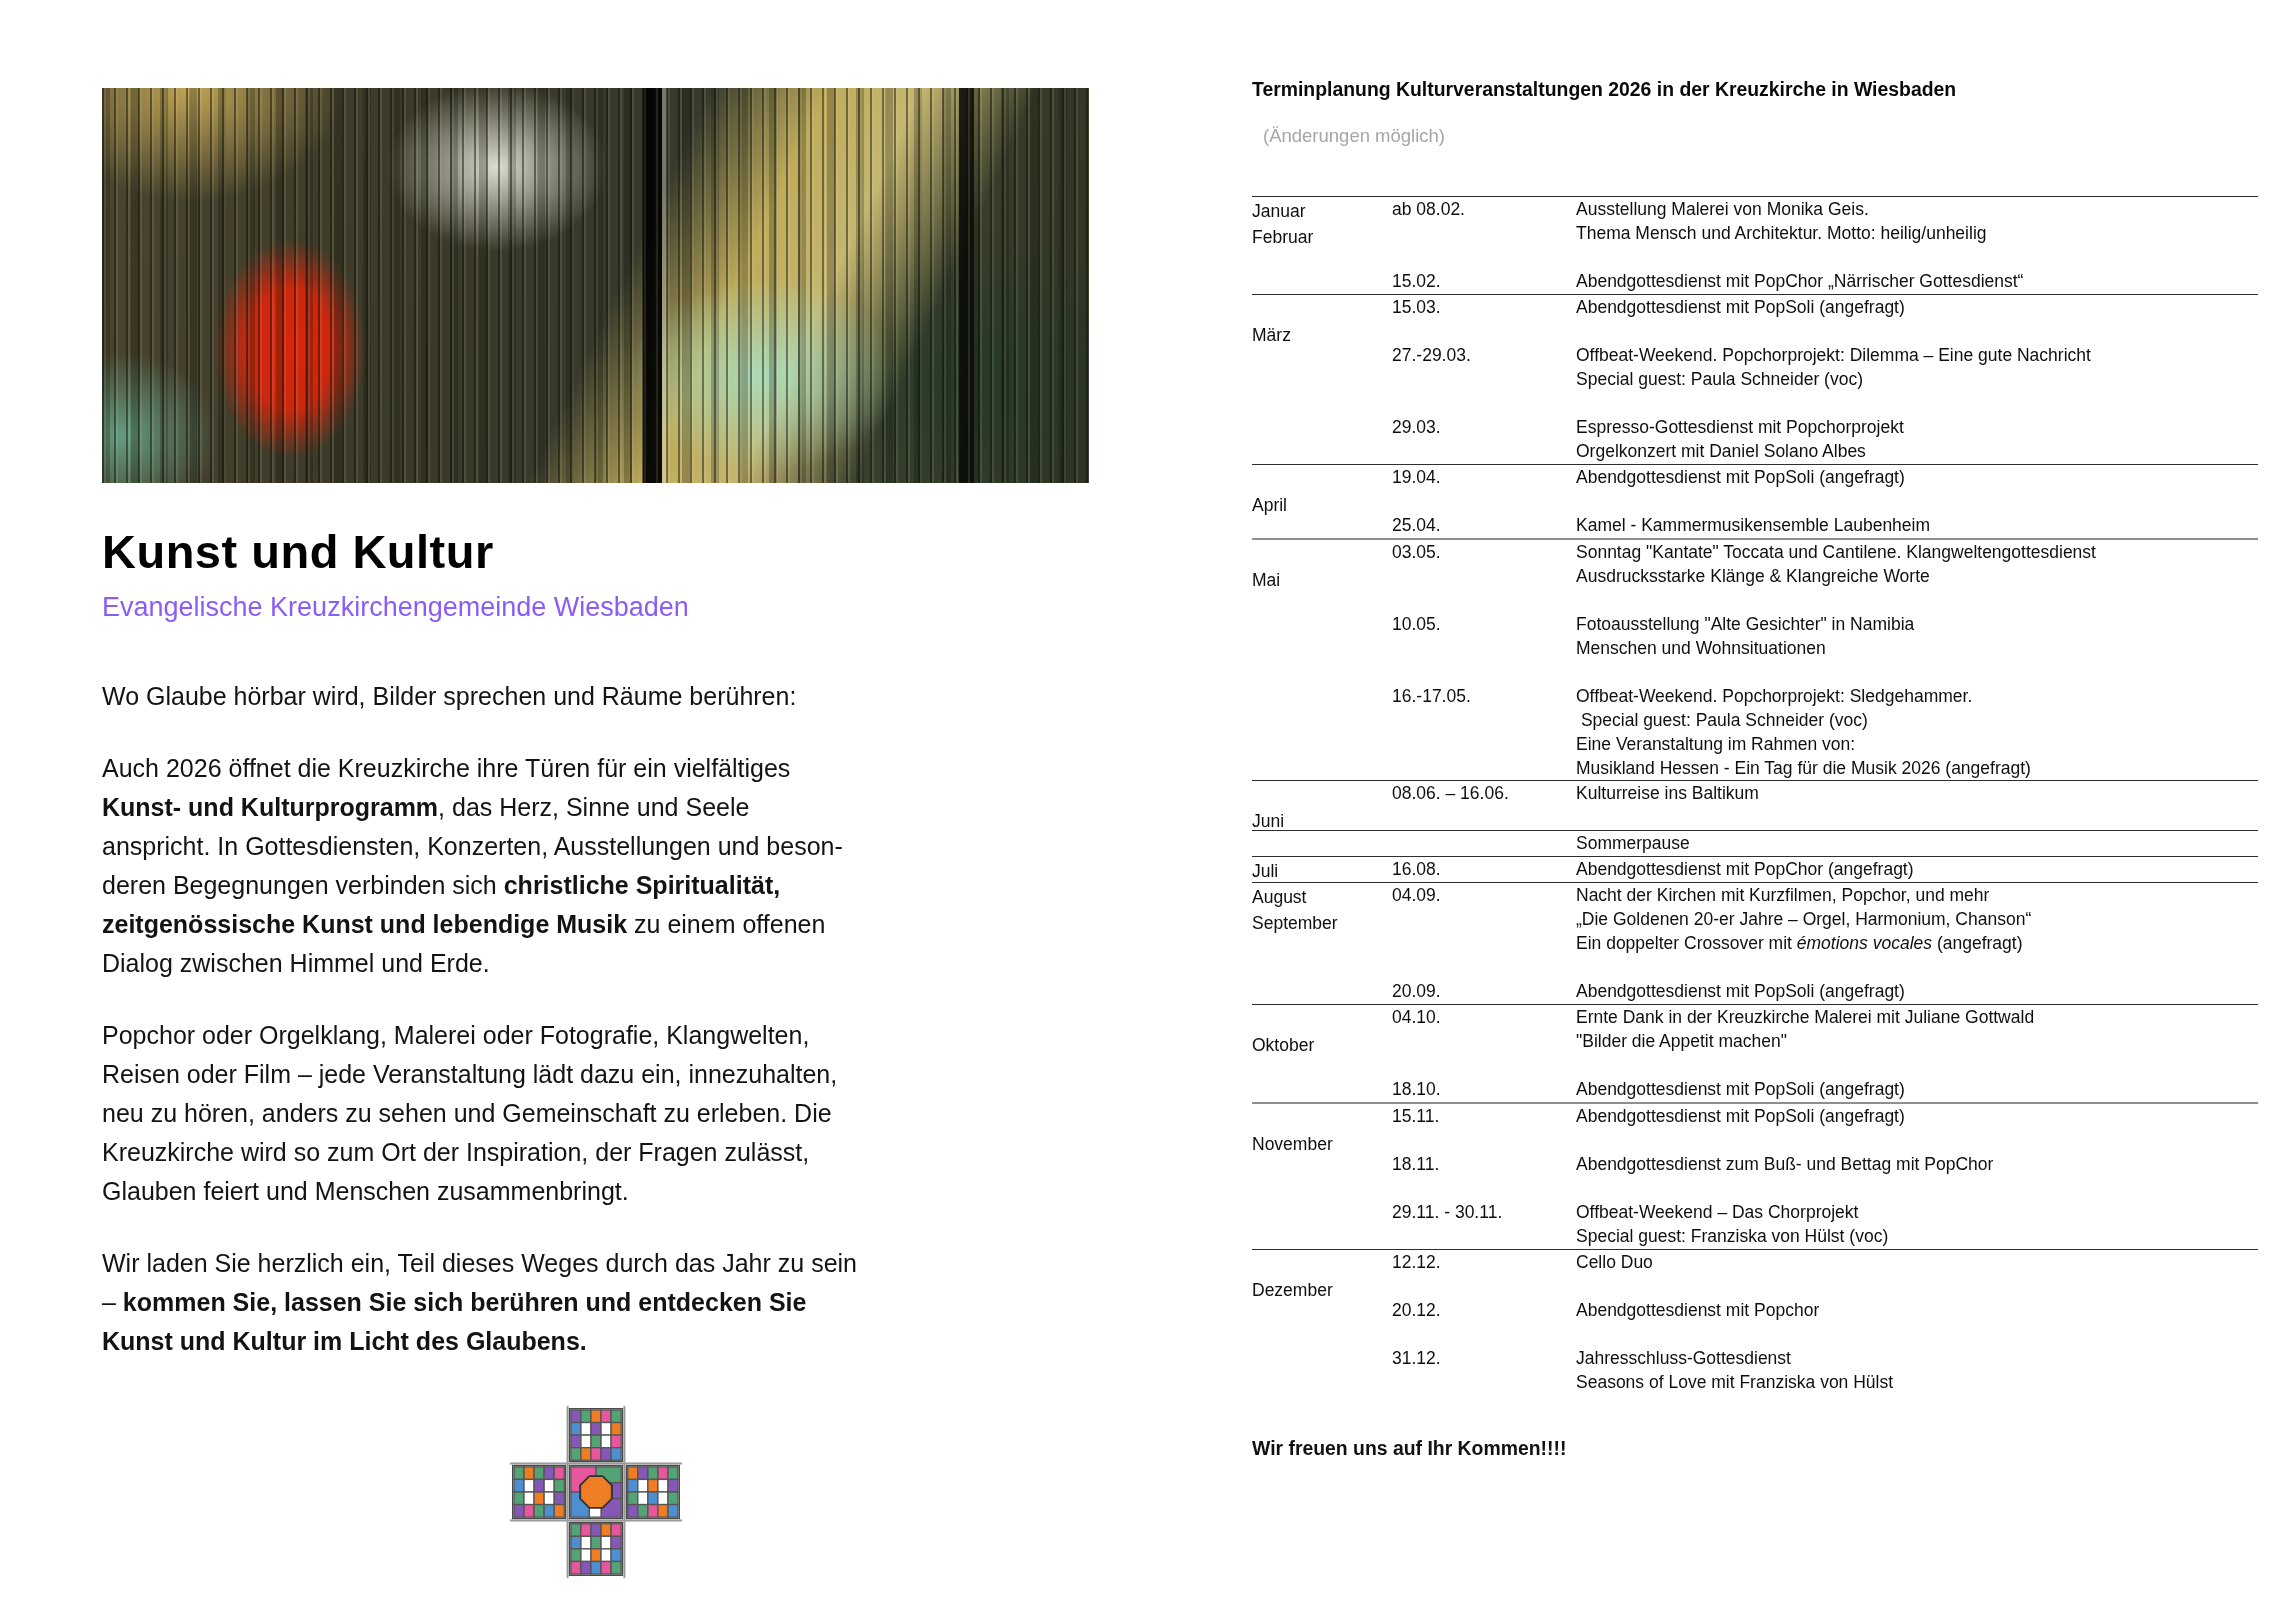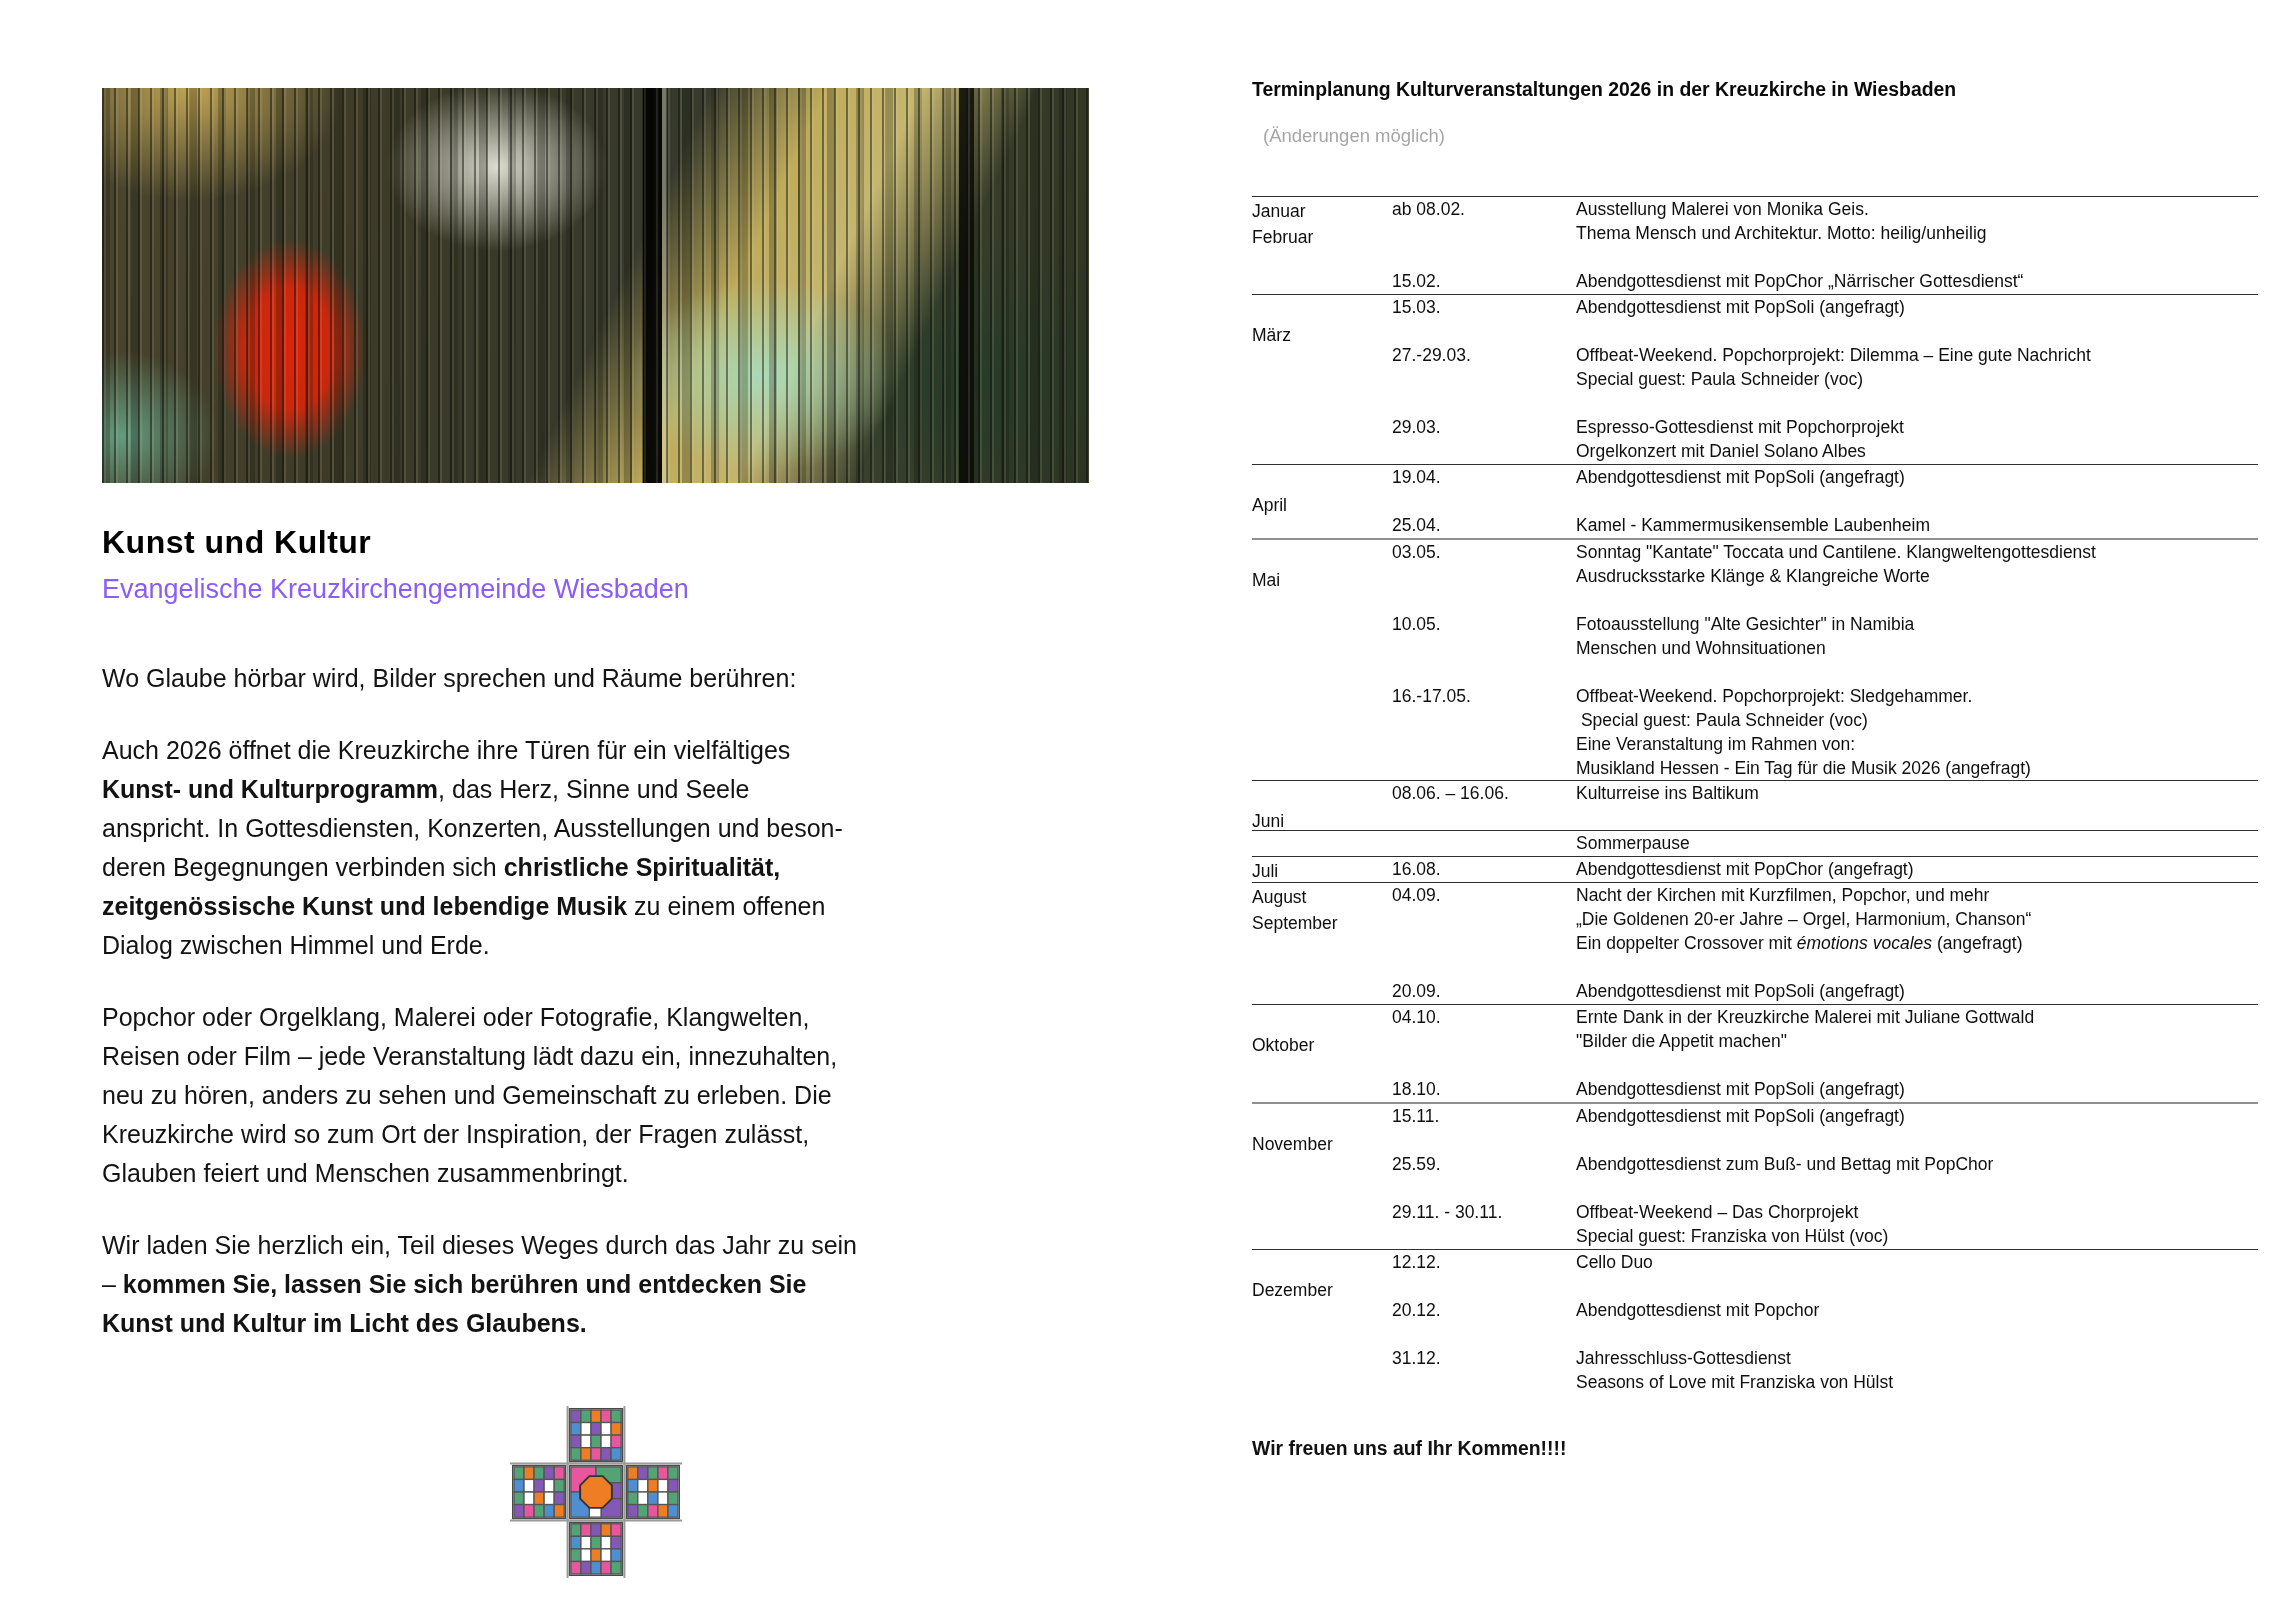--- a/index.html
+++ b/index.html
@@ -19,21 +19,21 @@
       linear-gradient(90deg, rgba(0,0,0,0) 0%, rgba(0,0,0,0) 86.8%, rgba(8,8,6,0.85) 86.8%, rgba(8,8,6,0.85) 88.3%, rgba(0,0,0,0) 88.3%),
       radial-gradient(ellipse 106px 152px at 19% 66%, rgba(226,36,8,0.95) 0%, rgba(226,36,8,0.85) 40%, rgba(226,36,8,0) 72%),
       radial-gradient(ellipse 194px 138px at 67% 73%, rgba(165,225,198,0.85) 0%, rgba(165,225,198,0) 70%),
       radial-gradient(ellipse 138px 120px at 2% 88%, rgba(110,185,155,0.75) 0%, rgba(110,185,155,0) 70%),
       radial-gradient(ellipse 157px 120px at 40% 20%, rgba(248,248,238,0.85) 0%, rgba(248,248,238,0) 70%),
       linear-gradient(115deg, rgba(0,0,0,0) 52%, rgba(228,202,104,0.78) 62%, rgba(235,215,130,0.78) 70%, rgba(0,0,0,0) 80%),
       radial-gradient(ellipse 212px 157px at 9% 0%, rgba(214,182,92,0.85) 0%, rgba(214,182,92,0) 72%),
       radial-gradient(ellipse 240px 203px at 88% 75%, rgba(34,58,40,0.8) 0%, rgba(34,58,40,0) 75%),
       linear-gradient(100deg, #4a452e 0%, #3c3a28 30%, #36392c 55%, #3f4430 75%, #2e3322 100%);
   }
-  .left-title{margin:41px 0 0 0;font-size:32px;font-weight:bold;letter-spacing:0.5px;color:#000;}
+  .left-title{margin:41px 0 0 0;font-size:47px;font-weight:bold;letter-spacing:0.5px;color:#000;}
   .left-subtitle{margin:13px 0 0 0;font-size:27px;font-weight:normal;}
   .intro{margin-top:54px;font-size:25px;line-height:39px;color:#131313;}
   .para{margin:0 0 33px 0;}
   .pline{white-space:pre-wrap;}
   .b{font-weight:bold;}
   .i{font-style:italic;}
   .cross-wrap{position:absolute;left:408px;top:1318px;width:172px;height:172px;}
   
   .right-col{position:absolute;left:1252px;top:78px;width:1006px;}
   .sched-title{margin:0;font-size:19.4px;font-weight:bold;color:#0a0a0a;}
@@ -339,21 +339,21 @@
       </div>
       <div class="block">
         <span class="month">November</span>
         <div class="event">
           <span class="edate">15.11.</span>
           <div class="edesc">
             <div class="eline">Abendgottesdienst mit PopSoli (angefragt)</div>
           </div>
         </div>
         <div class="event">
-          <span class="edate">25.59.</span>
+          <span class="edate">18.11.</span>
           <div class="edesc">
             <div class="eline">Abendgottesdienst zum Buß- und Bettag mit PopChor</div>
           </div>
         </div>
         <div class="event">
           <span class="edate">29.11. - 30.11.</span>
           <div class="edesc">
             <div class="eline">Offbeat-Weekend – Das Chorprojekt</div>
             <div class="eline">Special guest: Franziska von Hülst (voc)</div>
           </div>

